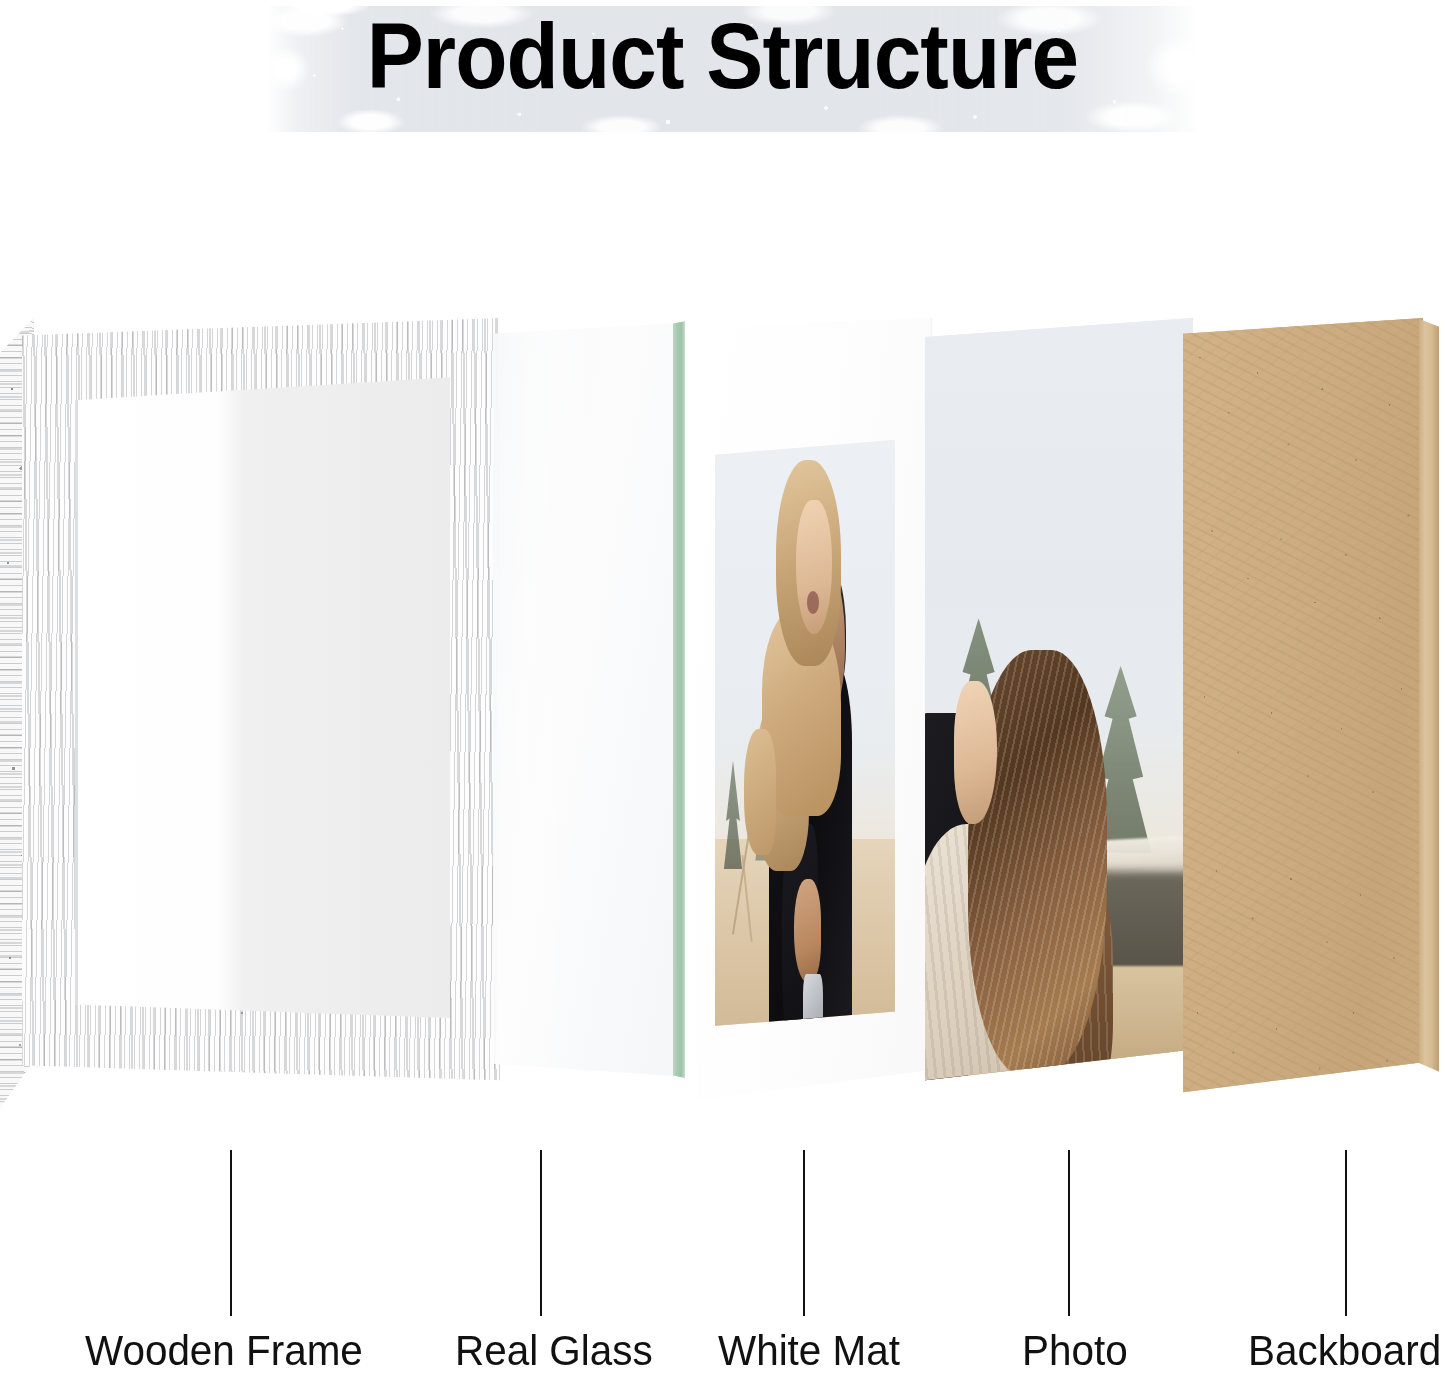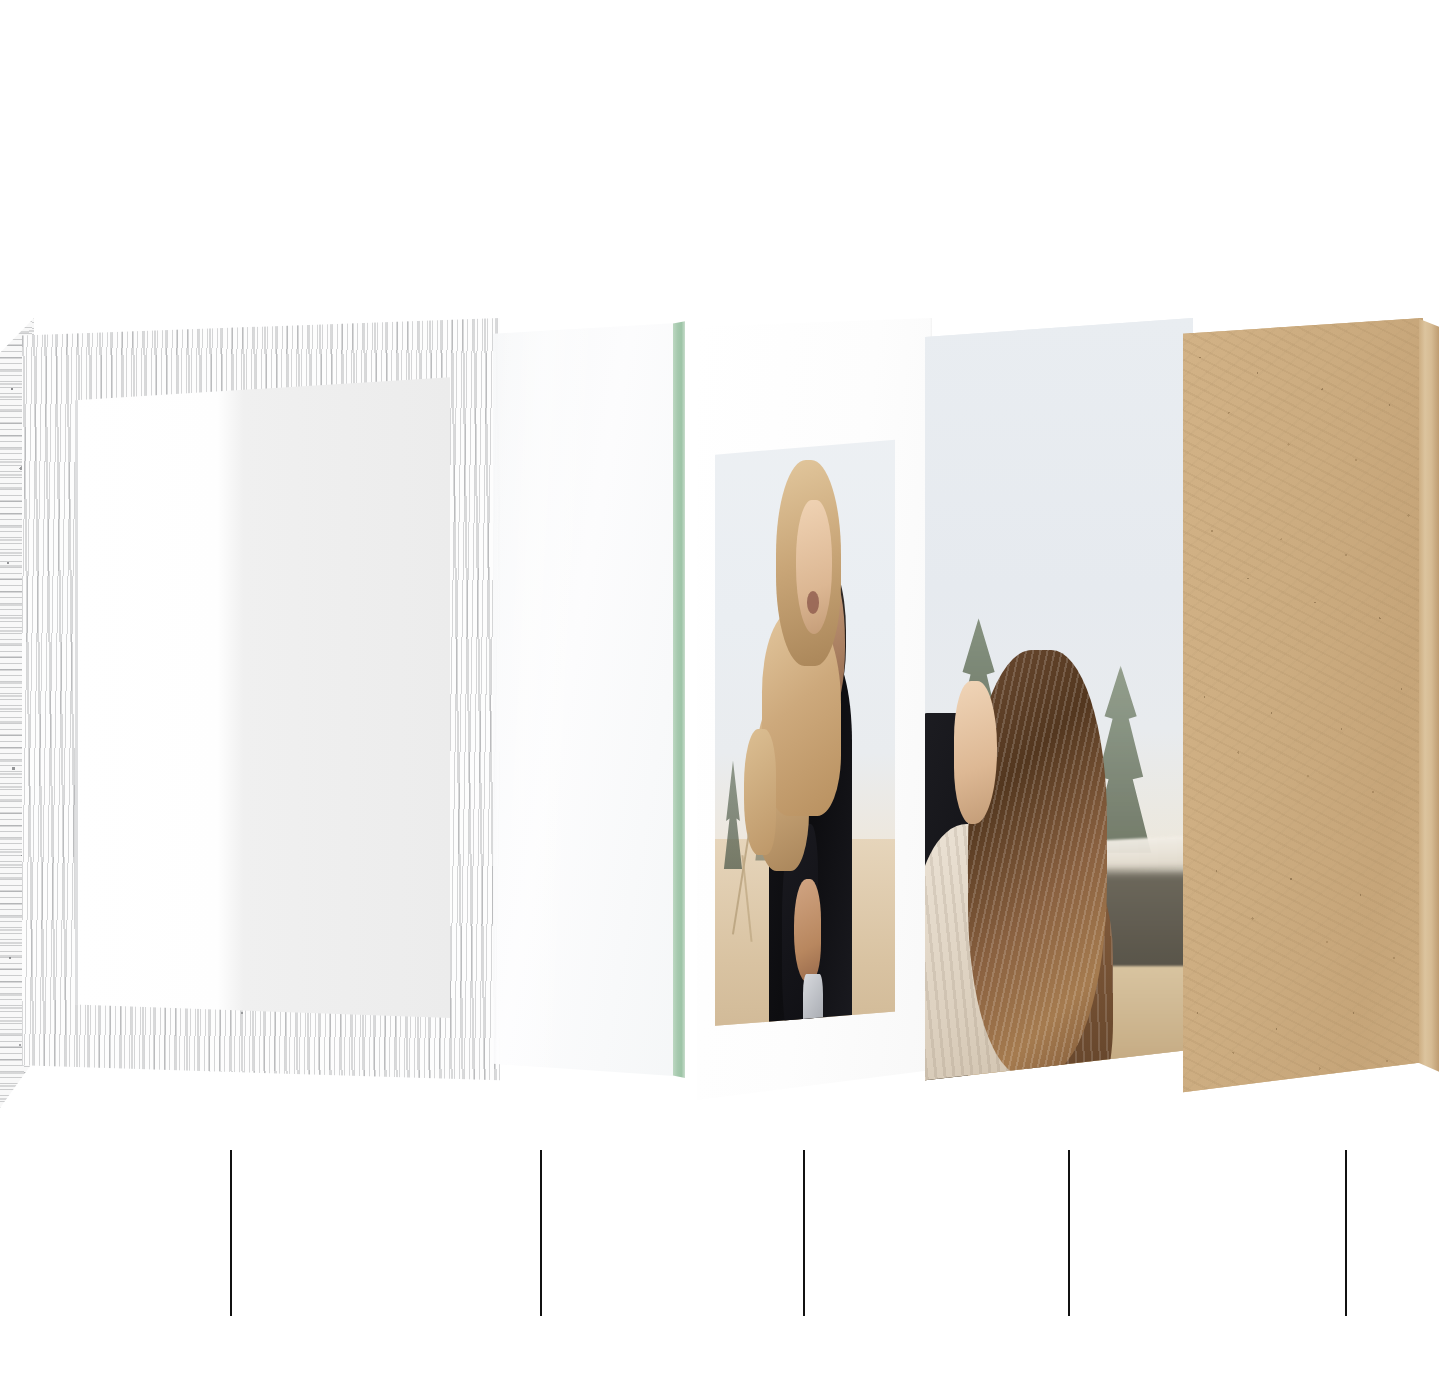--- a/index.html
+++ b/index.html
@@ -325,20 +325,25 @@
     font-family:"Liberation Sans Narrow","Liberation Sans",sans-serif;
     font-size:43px;font-weight:400;color:#111;white-space:nowrap;
     line-height:50px;transform:scaleX(.94);transform-origin:0 50%;
   }
 </style>
 </head>
 <body>
 
 <div id="stage">
 
+  <div id="title-block">
+    <div id="brush"></div>
+    <div id="brush-speckle"></div>
+    <div id="title-text">Product Structure</div>
+  </div>
 
   <div id="layers">
 
     <div class="layer" id="frame">
       <div class="layer wood-v" id="frame-side"></div>
       <div class="layer wood" id="frame-face"></div>
       <div class="layer" id="frame-open"></div>
       <div class="layer" id="frame-bevel"></div>
     </div>
 
@@ -399,14 +404,21 @@
   </div>
 
   <div id="leaders">
     <div class="leader" style="left: 230px; top: 1150px; height: 166px; background: rgb(17, 17, 17);"></div>
     <div class="leader" style="left: 540px; top: 1150px; height: 166px; background: rgb(17, 17, 17);"></div>
     <div class="leader" style="left: 803px; top: 1150px; height: 166px; background: rgb(17, 17, 17);"></div>
     <div class="leader" style="left: 1068px; top: 1150px; height: 166px; background: rgb(17, 17, 17);"></div>
     <div class="leader" style="left: 1345px; top: 1150px; height: 166px; background: rgb(17, 17, 17);"></div>
   </div>
 
+  <div id="labels">
+    <div class="label" style="left: 85px; color: rgb(17, 17, 17);">Wooden Frame</div>
+    <div class="label" style="left: 455px; color: rgb(17, 17, 17);">Real Glass</div>
+    <div class="label" style="left: 718px; color: rgb(17, 17, 17);">White Mat</div>
+    <div class="label" style="left: 1022px; color: rgb(17, 17, 17);">Photo</div>
+    <div class="label" style="left: 1248px; color: rgb(17, 17, 17);">Backboard</div>
+  </div>
 
 </div>
 
 </body></html>

